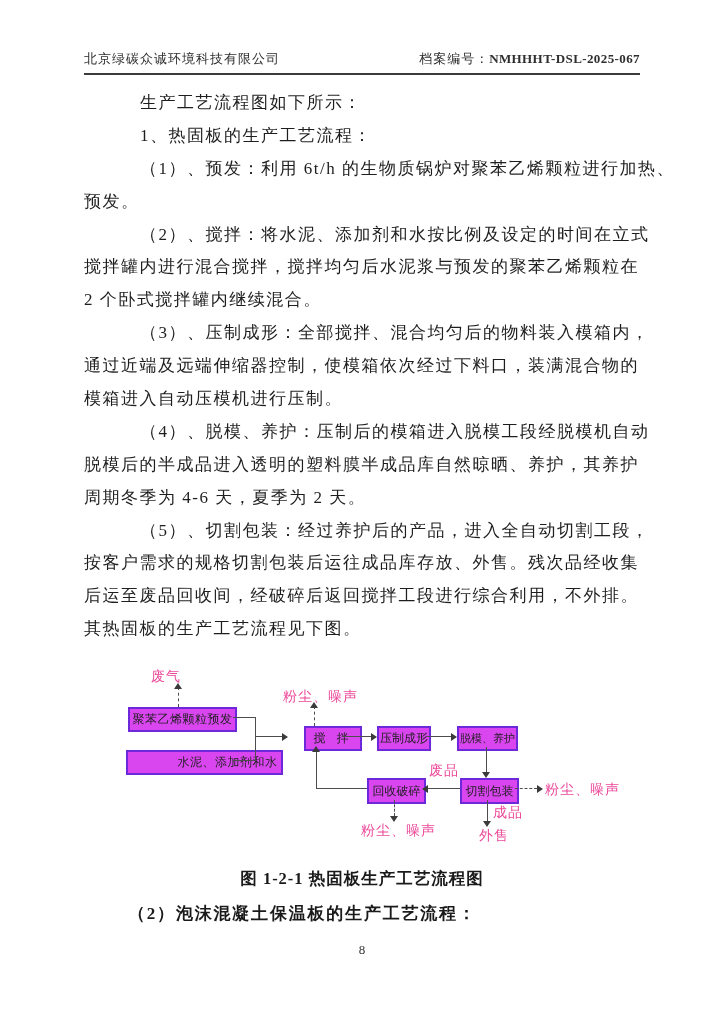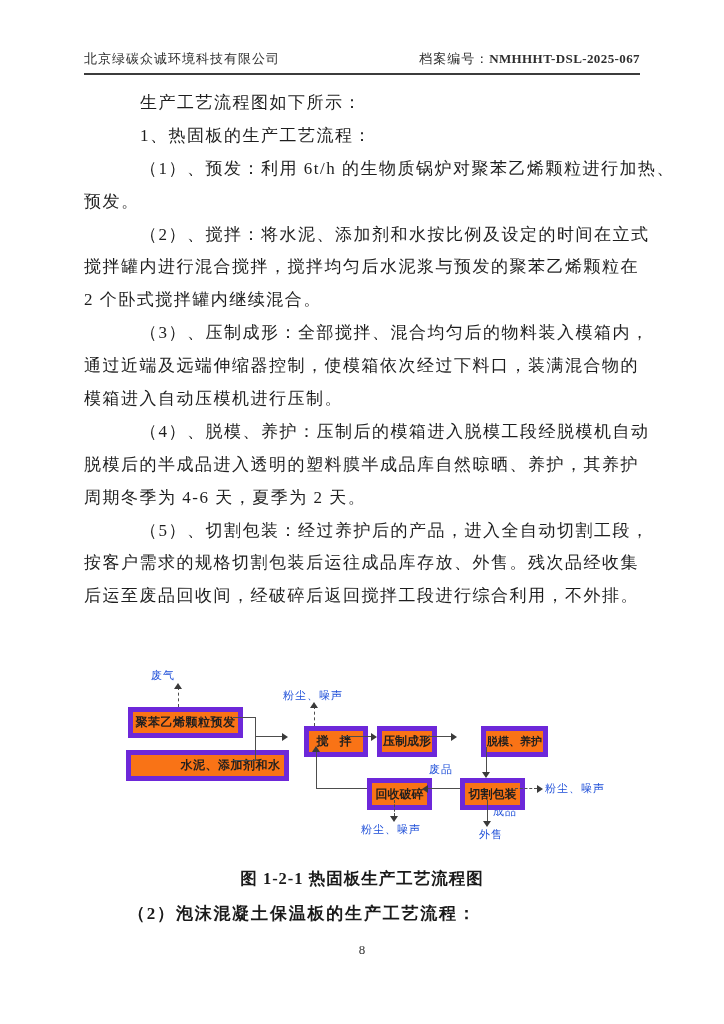--- a/index.html
+++ b/index.html
@@ -15,23 +15,23 @@
   .hdr .code{letter-spacing:0.4px;font-weight:600;}
   .hdr-rule{position:absolute;left:84px;top:73px;width:556px;height:2px;background:#3c3c3c;}
 
   
   .bodytext{position:absolute;left:84px;top:87px;width:568px;font-size:17px;color:#1e1e1e;}
   .ln{height:32.9px;line-height:32.9px;letter-spacing:1.5px;white-space:nowrap;}
   .ln.ind{padding-left:56px;}
 
   
   .diag{position:absolute;left:0;top:0;width:724px;height:1024px;pointer-events:none;}
-  .fbox{position:absolute;border:5px solid #6d28d9;background:#f97316;color:#1f1f1f;
-        display:flex;align-items:center;justify-content:center;font-size:12px;letter-spacing:0.5px;white-space:nowrap;font-weight:bold;}
-  .dlabel{position:absolute;font-size:11px;color:#1d4ed8;letter-spacing:1px;white-space:nowrap;}
+  .fbox{position:absolute;border:2px solid #6d28d9;background:#d946ef;color:#1f1f1f;
+        display:flex;align-items:center;justify-content:center;font-size:12px;letter-spacing:0.5px;white-space:nowrap;}
+  .dlabel{position:absolute;font-size:14px;color:#ec4899;letter-spacing:1px;white-space:nowrap;}
   .sline{position:absolute;background:#4d4d4d;}
   .dvline{position:absolute;width:0;border-left:1px dashed #4d4d4d;}
   .dhline{position:absolute;height:0;border-top:1px dashed #4d4d4d;}
   .ah{position:absolute;width:0;height:0;}
   .ah.r{border-left:6px solid #3a3a3a;border-top:4px solid transparent;border-bottom:4px solid transparent;}
   .ah.l{border-right:6px solid #3a3a3a;border-top:4px solid transparent;border-bottom:4px solid transparent;}
   .ah.u{border-bottom:6px solid #3a3a3a;border-left:4px solid transparent;border-right:4px solid transparent;}
   .ah.d{border-top:6px solid #3a3a3a;border-left:4px solid transparent;border-right:4px solid transparent;}
 
   
@@ -60,37 +60,38 @@
     <div class="ln">2 个卧式搅拌罐内继续混合。</div>
     <div class="ln ind">（3）、压制成形：全部搅拌、混合均匀后的物料装入模箱内，</div>
     <div class="ln">通过近端及远端伸缩器控制，使模箱依次经过下料口，装满混合物的</div>
     <div class="ln">模箱进入自动压模机进行压制。</div>
     <div class="ln ind">（4）、脱模、养护：压制后的模箱进入脱模工段经脱模机自动</div>
     <div class="ln">脱模后的半成品进入透明的塑料膜半成品库自然晾晒、养护，其养护</div>
     <div class="ln">周期冬季为 4-6 天，夏季为 2 天。</div>
     <div class="ln ind">（5）、切割包装：经过养护后的产品，进入全自动切割工段，</div>
     <div class="ln">按客户需求的规格切割包装后运往成品库存放、外售。残次品经收集</div>
     <div class="ln">后运至废品回收间，经破碎后返回搅拌工段进行综合利用，不外排。</div>
+    <div class="ln">其热固板的生产工艺流程见下图。</div>
   </div>
 
   <div class="diag">
 
     <div class="dlabel" style="left:151px;top:668px;">废气</div>
     <div class="dlabel" style="left:283px;top:688px;">粉尘、噪声</div>
     <div class="dlabel" style="left:545px;top:781px;">粉尘、噪声</div>
     <div class="dlabel" style="left:361px;top:822px;">粉尘、噪声</div>
     <div class="dlabel" style="left:429px;top:762px;">废品</div>
     <div class="dlabel" style="left:493px;top:804px;">成品</div>
     <div class="dlabel" style="left:471px;top:827px;margin-left:8px;">外售</div>
 
     <div class="fbox" style="left:128px;top:707px;width:105px;height:21px;">聚苯乙烯颗粒预发</div>
     <div class="fbox" style="left:126px;top:750px;width:107px;height:21px;padding-left:46px;">水泥、添加剂和水</div>
     <div class="fbox" style="left:304px;top:726px;width:54px;height:21px;letter-spacing:4px;">搅 拌</div>
     <div class="fbox" style="left:377px;top:726px;width:50px;height:21px;letter-spacing:0;">压制成形</div>
-    <div class="fbox" style="left:457px;top:726px;width:57px;height:21px;font-size:11px;letter-spacing:0;margin-left:24px;">脱模、养护</div>
+    <div class="fbox" style="left:457px;top:726px;width:57px;height:21px;font-size:11px;letter-spacing:0;">脱模、养护</div>
     <div class="fbox" style="left:460px;top:778px;width:55px;height:22px;letter-spacing:0;">切割包装</div>
     <div class="fbox" style="left:367px;top:778px;width:55px;height:22px;letter-spacing:0;">回收破碎</div>
 
     <div class="sline" style="left:233px;top:717px;width:22px;height:1px;"></div>
     <div class="sline" style="left:233px;top:760px;width:22px;height:1px;"></div>
     <div class="sline" style="left:255px;top:717px;width:1px;height:44px;"></div>
     <div class="sline" style="left:255px;top:736px;width:27px;height:1px;"></div>
     <div class="ah r" style="left:282px;top:733px;"></div>
     <div class="sline" style="left:342px;top:736px;width:29px;height:1px;"></div>
     <div class="ah r" style="left:371px;top:733px;"></div>

